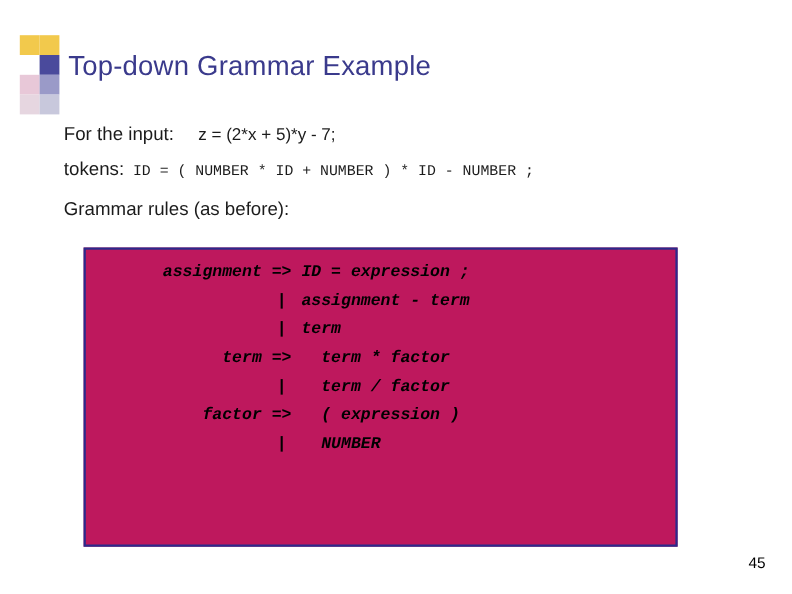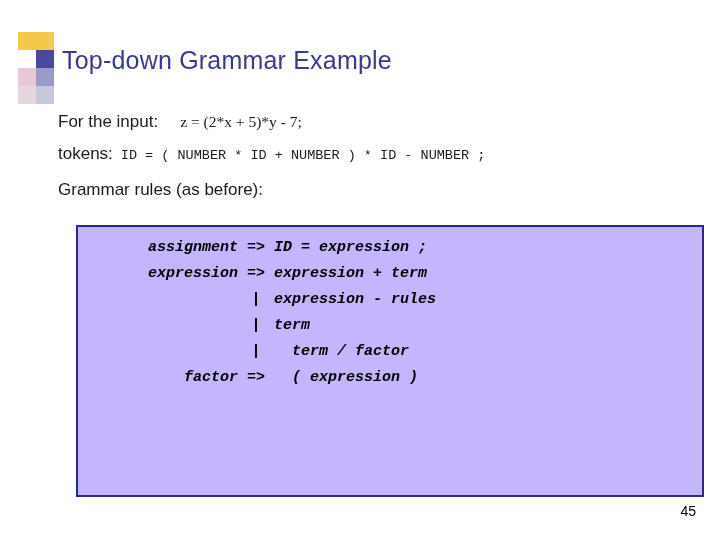--- a/index.html
+++ b/index.html
@@ -48,38 +48,38 @@
     position: absolute;
     font-size: 17px;
     color: #1b1b1b;
     white-space: nowrap;
   }
   .line-input  { left: 58px; top: 112px; }
   .line-tokens { left: 58px; top: 144px; }
   .line-gram   { left: 58px; top: 180px; }
 
   .mono {
-    font-family: Liberation Serif, serif;
+    font-family: Liberation Sans, sans-serif;
     font-size: 15.5px;
     letter-spacing: 0px;
   }
   .mono-small {
     font-family: "Liberation Mono", "DejaVu Sans Mono", monospace;
     font-size: 13.5px;
   }
   .bold { font-weight: normal; }
 
   .rules-box {
     position: absolute;
     left: 76px;
     top: 225px;
-    width: 628px;
+    width: 540px;
     height: 272px;
     border: 2px solid #2a2a8c;
-    background: #c4b5fd;
+    background: #be185d;
     box-sizing: border-box;
   }
   .rules-inner {
     position: absolute;
     left: 12px;
     top: 8px;
     font-family: "Liberation Mono", "DejaVu Sans Mono", monospace;
     font-size: 15px;
     color: #000000;
   }
@@ -137,22 +137,23 @@
 
   <div class="body-line line-tokens">
     <span class="bold">tokens:</span><span style="display:inline-block;width:8px"></span><span class="mono-small">ID = ( NUMBER * ID + NUMBER ) * ID - NUMBER ;</span>
   </div>
 
   <div class="body-line line-gram">Grammar rules (as before):</div>
 
   <div class="rules-box">
     <div class="rules-inner">
       <div class="rule-row"><span class="lhs">assignment</span><span class="arrow">=&gt;</span><span class="rhs">ID = expression ;</span></div>
-      <div class="rule-row"><span class="lhs">expression</span><span class="arrow">=&gt;</span><span class="rhs">expression + term</span></div>
-      <div class="rule-row"><span class="lhs"></span><span class="arrow">|</span><span class="rhs">expression - rules</span></div>
+      <div class="rule-row"><span class="lhs"></span><span class="arrow">|</span><span class="rhs">assignment - term</span></div>
       <div class="rule-row"><span class="lhs"></span><span class="arrow">|</span><span class="rhs">term</span></div>
+      <div class="rule-row"><span class="lhs">term</span><span class="arrow">=&gt;</span><span class="rhs">  term * factor</span></div>
       <div class="rule-row"><span class="lhs"></span><span class="arrow">|</span><span class="rhs">  term / factor</span></div>
       <div class="rule-row"><span class="lhs">factor</span><span class="arrow">=&gt;</span><span class="rhs">  ( expression )</span></div>
+      <div class="rule-row"><span class="lhs"></span><span class="arrow">|</span><span class="rhs">  NUMBER</span></div>
     </div>
   </div>
 
   <div class="page-number">45</div>
 </div>
 
 </body></html>

